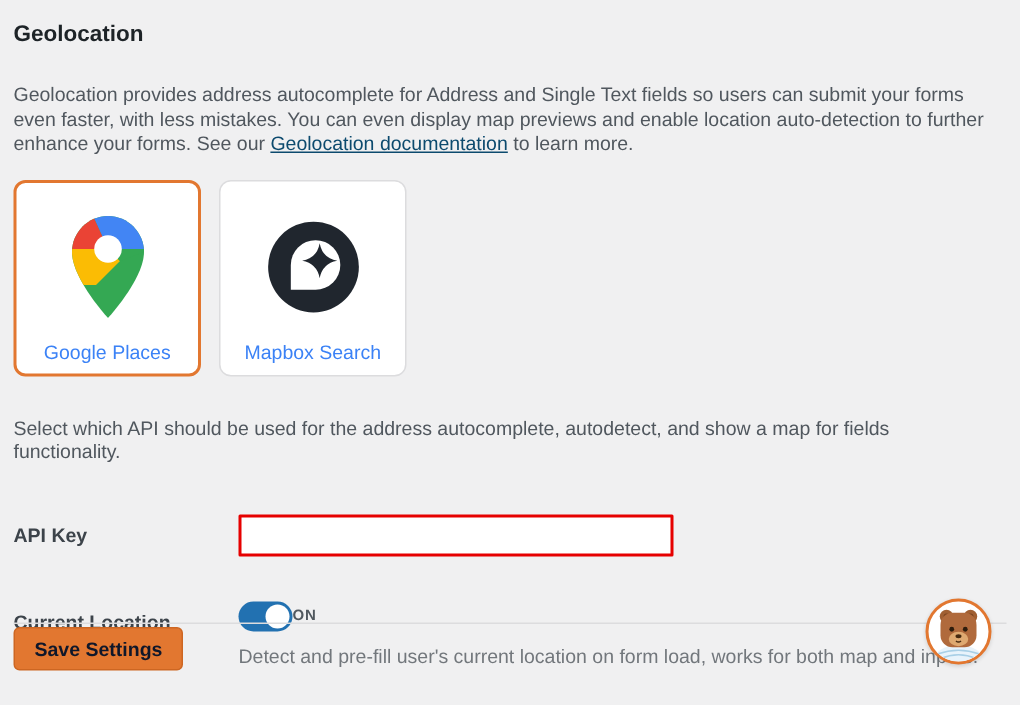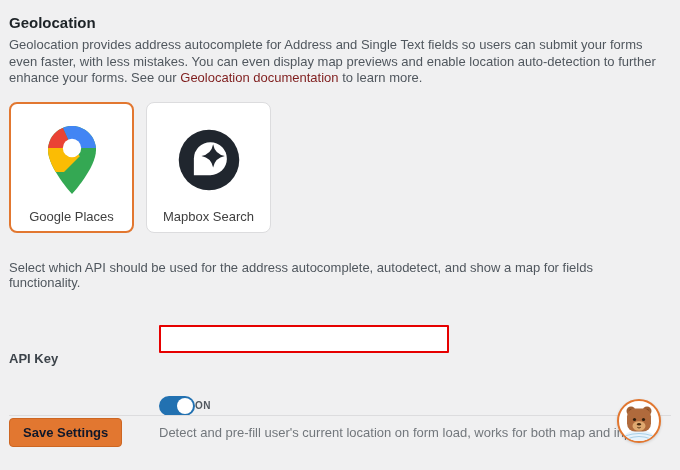--- a/index.html
+++ b/index.html
@@ -10,56 +10,55 @@
     position: relative;
     overflow: hidden;
     color: #50575e;
   }
   .wrap { padding: 14px 16px 0 9px; }
 
   h1.page-title {
     font-size: 15px;
     font-weight: bold;
     color: #1d2327;
-    margin-bottom: 6px;
+    margin-bottom: 24px;
   }
   p.page-desc {
     font-size: 13px;
     line-height: 16.5px;
     color: #50575e;
     max-width: 655px;
     margin-bottom: 15px;
   }
-  a.doc-link { color: #7f1d1d; cursor: pointer; }
+  a.doc-link { color: #0c4a6e; text-decoration: underline; cursor: pointer; }
 
   
   .cards { display: flex; gap: 12px; margin-bottom: 27px; }
   .card {
     width: 125px; height: 131px;
     background: #ffffff;
     border: 1px solid #dcdcde;
     border-radius: 8px;
     display: flex; flex-direction: column;
     align-items: center; justify-content: flex-start;
     padding-top: 21px;
     cursor: pointer;
   }
   .card.selected { border: 2px solid #e27730; padding-top: 20px; }
   .card .icon-box { width: 72px; height: 72px; display: flex; align-items: center; justify-content: center; }
-  .card .card-label { margin-top: 13px; font-size: 13px; color: #404040; }
+  .card .card-label { margin-top: 13px; font-size: 13px; color: #3b82f6; }
 
   .select-api-text { font-size: 13px; color: #50575e; margin-bottom: 35px; }
 
   
   .setting-row { display: flex; margin-bottom: 30px; }
   .setting-label {
     width: 150px; flex: 0 0 150px;
     font-size: 13px; font-weight: 600; color: #3c434a;
     padding-top: 6px;
-    margin-top: 20px;
   }
   .setting-control { flex: 1; }
   input.api-key-input {
     width: 290px; height: 28px;
     border: 2px solid #e60000;
     border-radius: 1px;
     background: #ffffff;
     outline: none;
     padding: 0 8px;
     font-size: 13px;

